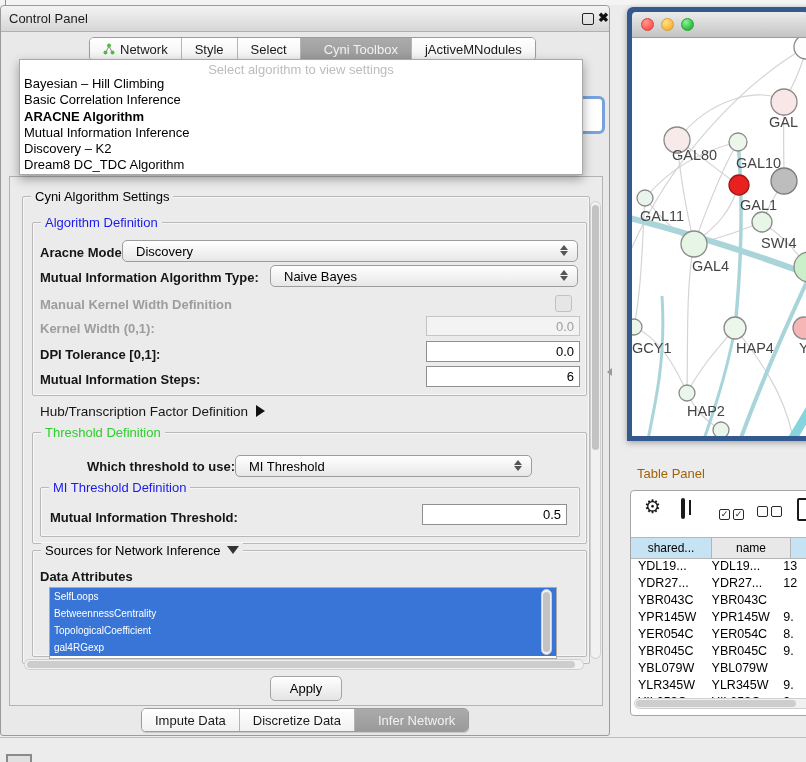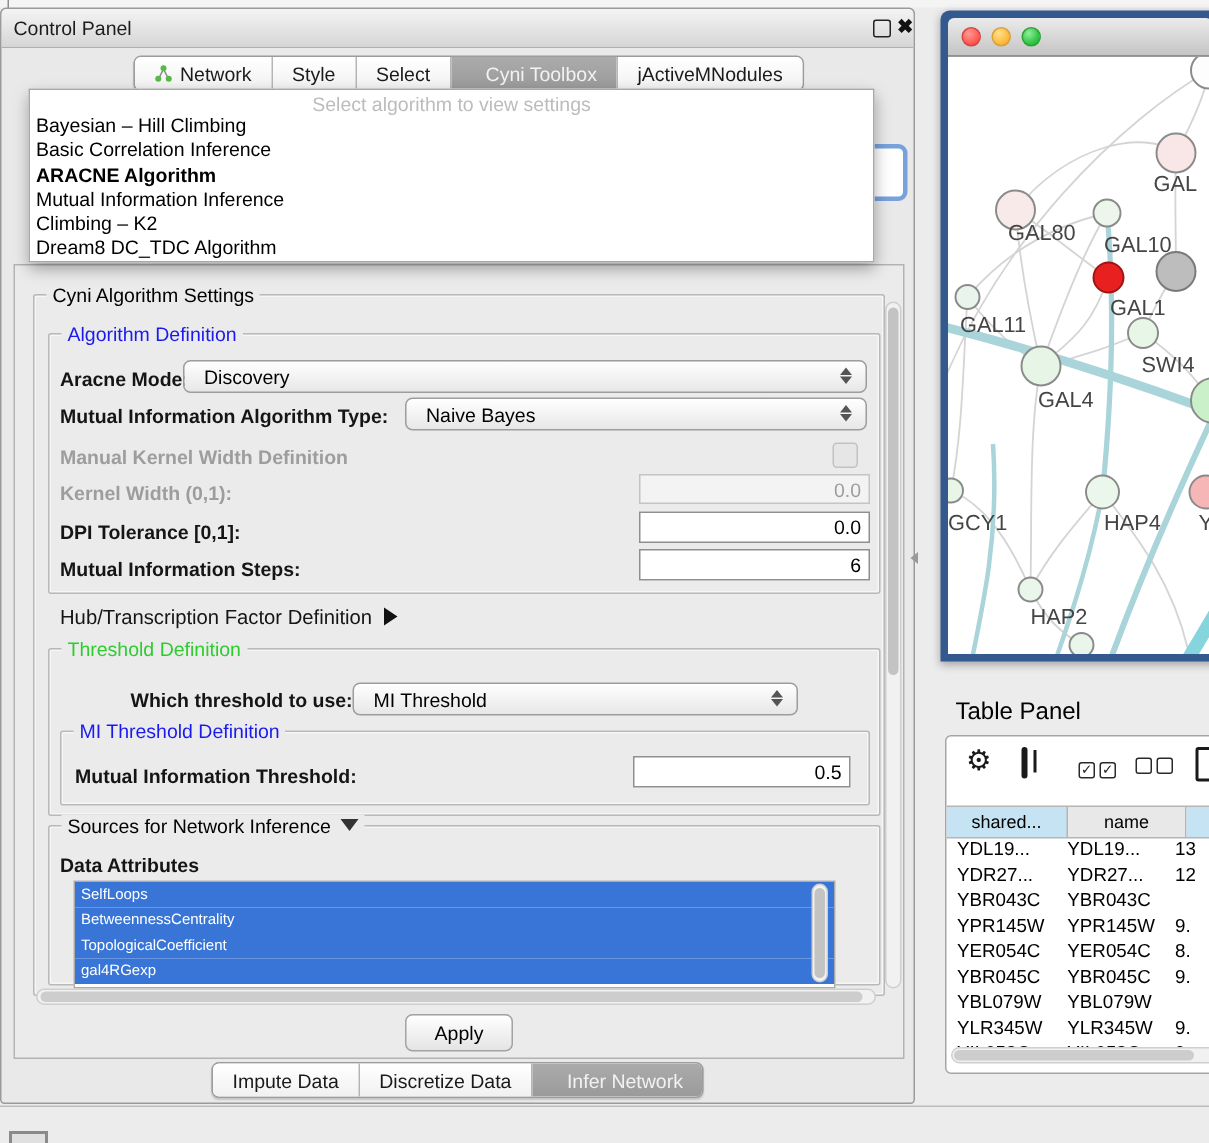--- a/index.html
+++ b/index.html
@@ -67,21 +67,21 @@
          background:linear-gradient(#ffffff,#e4e4e4);font-size:13px;display:flex;align-items:center;justify-content:center;}
   
   .net{left:627px;top:7px;width:186px;height:434px;background:#34598e;border-radius:6px 6px 0 0;
        box-shadow:0 2px 6px rgba(0,0,0,.3);}
   .net-tb{position:absolute;left:5px;top:5px;width:176px;height:26px;background:linear-gradient(#ebebeb,#c4c4c4);
        border-radius:4px 4px 0 0;border-bottom:1px solid #9b9b9b;box-sizing:border-box;}
   .light{position:absolute;top:6px;width:13px;height:13px;border-radius:50%;}
   .net-canvas{position:absolute;left:5px;top:31px;width:176px;height:398px;background:#fff;overflow:hidden;}
   .net-canvas svg{position:absolute;left:0;top:0;}
   
-  .tp-title{left:637px;top:466px;font-size:16px;color:#000000;}
+  .tp-title{left:637px;top:466px;font-size:13px;color:#a16207;}
   .tp-box{left:630px;top:490px;width:200px;height:226px;background:#fff;border:1px solid #a5a5a5;border-radius:4px;
        box-sizing:border-box;overflow:hidden;}
   .tb-ico{position:absolute;top:8px;}
   .gear{font-size:19px;color:#1a1a1a;}
   .cols-ico{width:16px;height:15px;border:2px solid #1a1a1a;border-radius:2px;position:relative;}
   .cols-ico:after{content:"";position:absolute;left:6px;top:0;width:2px;height:15px;background:#1a1a1a;}
   .cb{display:inline-block;width:9px;height:9px;border:1.5px solid #2a2a2a;border-radius:2px;margin-right:3px;
       font-size:9px;line-height:9px;text-align:center;color:#222;}
   .doc-ico{width:14px;height:19px;border:2px solid #1a1a1a;border-radius:2px;}
   .th-row{position:absolute;left:0;top:46px;height:20px;display:flex;border-top:1px solid #b5b5b5;border-bottom:1px solid #b5b5b5;}
@@ -207,21 +207,21 @@
       <div class="sg active">Infer Network</div>
     </div>
 
   <div class="abs popup">
     <div class="pop-ph">Select algorithm to view settings</div>
     <div id="popItems">
         <div class="pop-item">Bayesian – Hill Climbing</div>
         <div class="pop-item">Basic Correlation Inference</div>
         <div class="pop-item bold">ARACNE Algorithm</div>
         <div class="pop-item">Mutual Information Inference</div>
-        <div class="pop-item">Climbing – K2</div>
+        <div class="pop-item">Discovery – K2</div>
         <div class="pop-item">Dream8 DC_TDC Algorithm</div>
       </div>
   </div>
   <div class="abs combo-frag"></div>
 </div>
 
 <div class="abs divider-handle"></div>
 
 <div class="abs net">
   <div class="net-tb">

